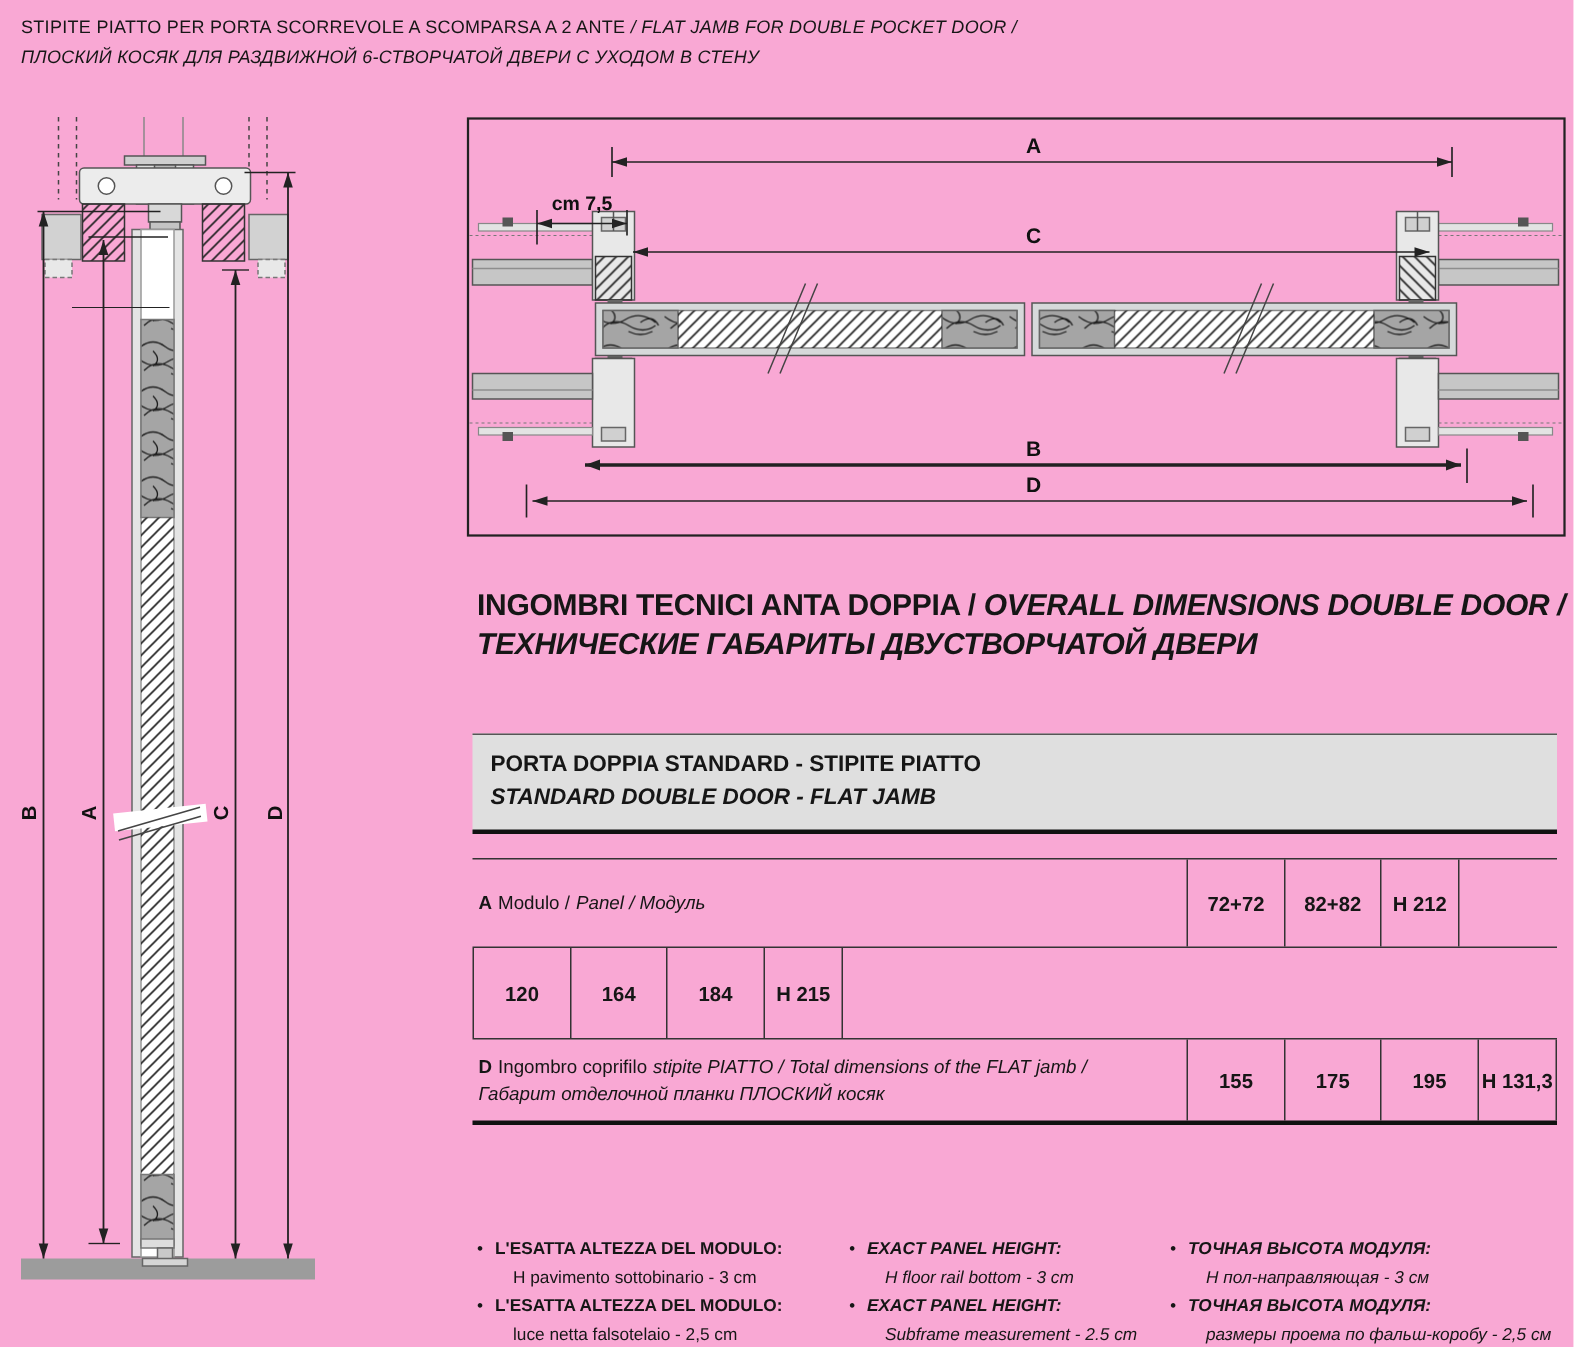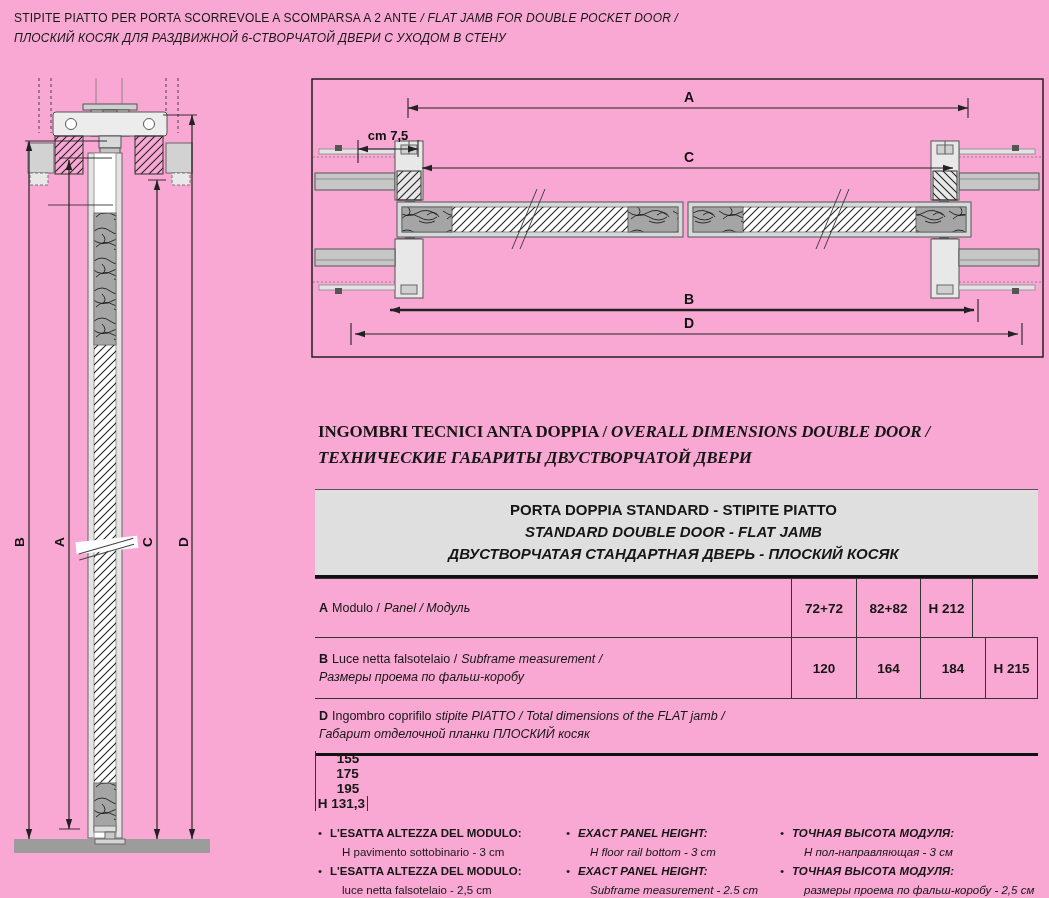--- a/index.html
+++ b/index.html
@@ -5,39 +5,39 @@
   html,body{margin:0;padding:0;background:#fff;}
   .page{position:relative;width:1049px;height:898px;background:#f9a8d4;overflow:hidden;
         font-family:"Liberation Sans",sans-serif;color:#161616;}
   
   .page-header{position:absolute;left:14px;top:8px;font-size:12px;line-height:20px;letter-spacing:.2px;}
   .page-header .it{font-style:normal;}
   .page-header i{font-style:italic;}
   
   .svg-abs{position:absolute;}
   
-  .section-heading{position:absolute;left:318px;top:419px;font-size:17px;font-weight:bold;
-                   line-height:26px;letter-spacing:-.2px;font-family:Liberation Serif, serif;}
+  .section-heading{position:absolute;left:318px;top:391px;font-size:20px;font-weight:bold;
+                   line-height:26px;letter-spacing:-.2px;}
   .section-heading i{font-style:italic;}
   
   .spec-table{position:absolute;left:315px;top:489px;width:723px;border-bottom:3px solid #111;}
   .tbl-head{background:#dfdfdf;border-top:1px solid #555;border-bottom:3px solid #111;
-            padding:9px 18px 10px 12px;font-size:15px;font-weight:bold;line-height:22px;text-align:center;}
+            padding:9px 18px 10px 12px;font-size:15px;font-weight:bold;line-height:22px;}
   .tbl-head i{font-style:italic;}
   .tbl-row{display:flex;align-items:stretch;border-top:1px solid #333;}
   .tbl-row:first-of-type{border-top:none;}
   .tbl-label{width:476px;box-sizing:border-box;padding:8px 8px 8px 4px;font-size:12.5px;
              line-height:18px;display:flex;flex-direction:column;justify-content:center;}
   .tbl-label b{font-weight:bold;margin-right:4px;}
   .tbl-label .reg{margin-right:4px;}
   .tbl-label i{font-style:italic;}
   .tbl-cell{box-sizing:border-box;border-left:1px solid #333;display:flex;align-items:center;
             justify-content:center;font-size:13.5px;font-weight:bold;}
   .c1{width:65px;text-align:center;} .c2{width:64px;} .c3{width:65px;} .c4{width:53px;border-right:1px solid #333;}
-  .rowA{height:58px;} .rowB{height:60px;} .rowC{height:52px;} .rowD{height:54px;flex-direction:column;}
+  .rowA{height:58px;margin-top:16px;} .rowB{height:60px;} .rowC{height:52px;} .rowD{height:54px;}
   
   .notes{position:absolute;top:824px;font-size:11.5px;line-height:19px;}
   .notes .item{position:relative;padding-left:12px;}
   .notes .bullet{position:absolute;left:0;top:0;}
   .notes .title{font-weight:bold;}
   .notes .sub{padding-left:12px;}
   .notes-it{left:318px;width:248px;}
   .notes-en{left:566px;width:208px;font-style:italic;}
   .notes-ru{left:780px;width:266px;font-style:italic;}
 </style>
@@ -229,37 +229,32 @@
     <div>
       <span>INGOMBRI TECNICI ANTA DOPPIA /</span><i> OVERALL DIMENSIONS DOUBLE DOOR /</i>
     </div>
     <div><i>ТЕХНИЧЕСКИЕ ГАБАРИТЫ ДВУСТВОРЧАТОЙ ДВЕРИ</i></div>
   </div>
 
   <div class="spec-table">
     <div class="tbl-head">
       <div>PORTA DOPPIA STANDARD - STIPITE PIATTO</div>
       <div><i>STANDARD DOUBLE DOOR - FLAT JAMB</i></div>
-      <div><i>ДВУСТВОРЧАТАЯ СТАНДАРТНАЯ ДВЕРЬ - ПЛОСКИЙ КОСЯК</i></div>
     </div>
 
     <div class="tbl-row rowA">
       <div class="tbl-label">
         <div><b>A</b><span class="reg">Modulo /</span><i>Panel / Модуль</i></div>
       </div>
       <div class="tbl-cell c1">72+72</div>
       <div class="tbl-cell c2">82+82</div>
       <div class="tbl-cell c4">H 212</div>
     </div>
 
     <div class="tbl-row rowB">
-      <div class="tbl-label">
-        <div><b>B</b><span class="reg">Luce netta falsotelaio /</span><i>Subframe measurement /</i></div>
-        <div><i>Размеры проема по фальш-коробу</i></div>
-      </div>
       <div class="tbl-cell c1">120</div>
       <div class="tbl-cell c2">164</div>
       <div class="tbl-cell c3">184</div>
       <div class="tbl-cell c4">H 215</div>
     </div>
 
 
     <div class="tbl-row rowD">
       <div class="tbl-label">
         <div><b>D</b><span class="reg">Ingombro coprifilo</span><i>stipite PIATTO / Total dimensions of the FLAT jamb /</i></div>

